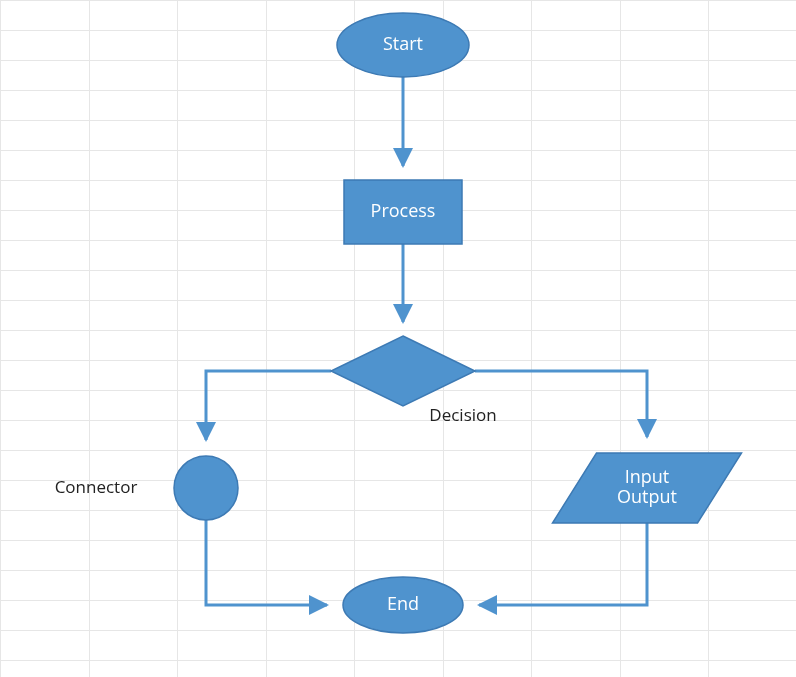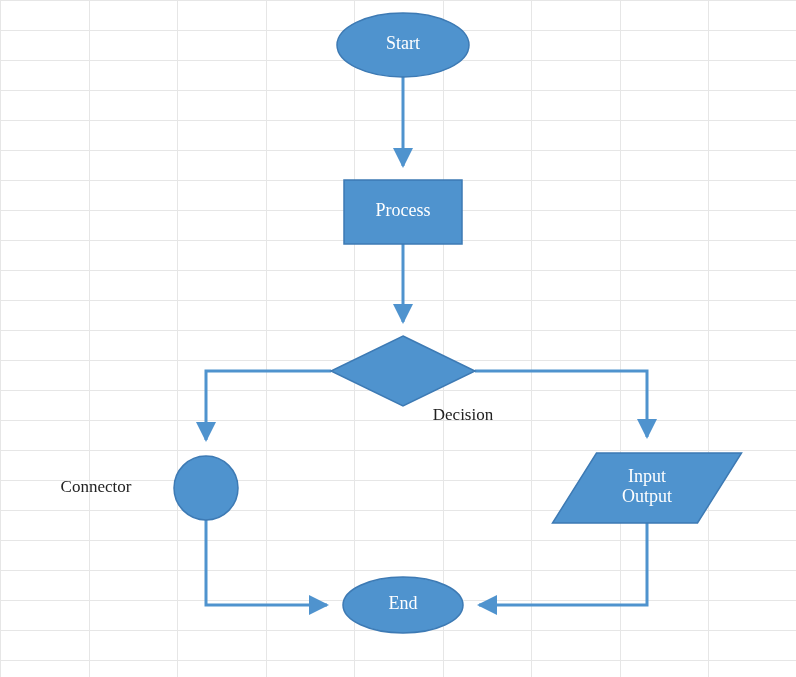--- a/index.html
+++ b/index.html
@@ -8,21 +8,20 @@
     width: 796px;
     height: 677px;
     font-family: "Open Sans", "Segoe UI", Arial, sans-serif;
     background: #ffffff;
     overflow: hidden;
   }
   .canvas {
     position: relative;
     width: 796px;
     height: 677px;
-    font-family: Liberation Serif, serif;
   }
   .grid {
     position: absolute;
     inset: 0;
   }
   .grid line {
     stroke: #e6e6e6;
     stroke-width: 1;
     shape-rendering: crispEdges;
   }

